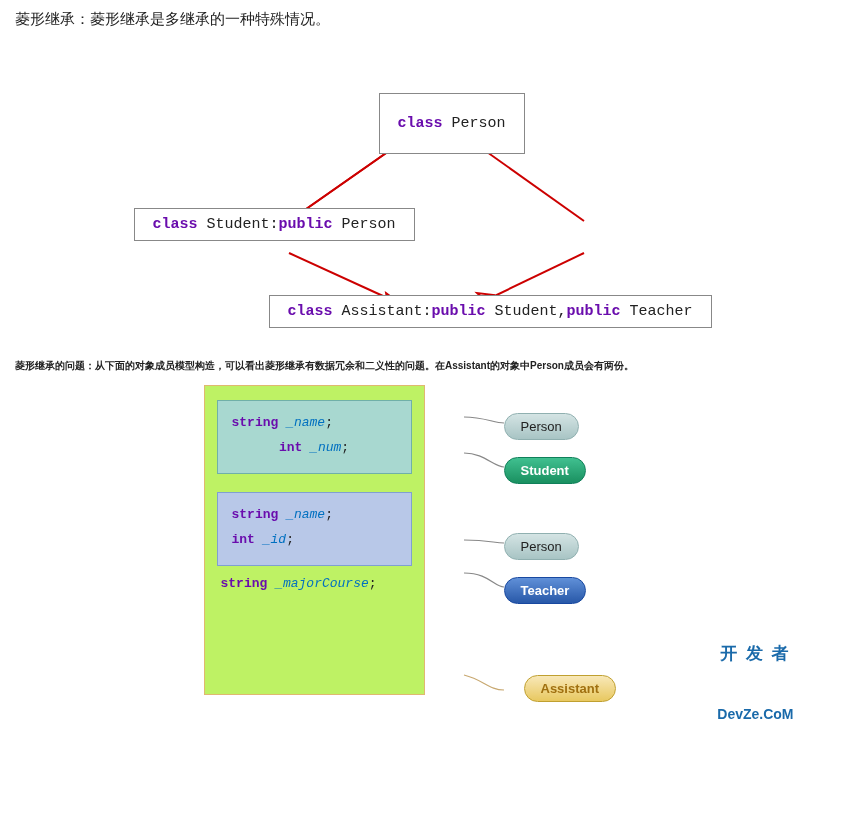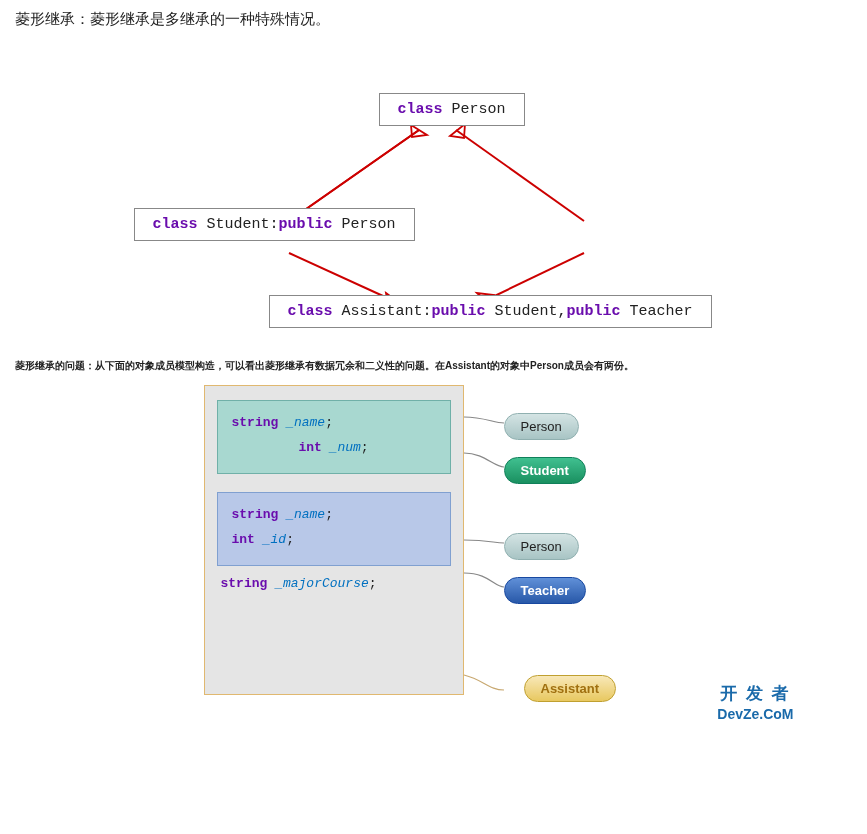--- a/index.html
+++ b/index.html
@@ -57,39 +57,39 @@
     <polyline points="510,176 382,85" fill="none" stroke="#cc0000" stroke-width="2"></polyline>
     <polygon points="376,91 391,79 390,93" fill="none" stroke="#cc0000" stroke-width="1.8"></polygon>
 
     <polyline points="215,208 320,256" fill="none" stroke="#cc0000" stroke-width="2"></polyline>
     <polygon points="312,248 328,260 315,265" fill="none" stroke="#cc0000" stroke-width="1.8"></polygon>
 
     <polyline points="510,208 410,256" fill="none" stroke="#cc0000" stroke-width="2"></polyline>
     <polygon points="403,248 416,260 420,250" fill="none" stroke="#cc0000" stroke-width="1.8"></polygon>
   </svg>
 
-  <div style="position:absolute; left:305px; top:48px; border:1px solid #888; background:#fff; padding:7px 18px; font-family:'Courier New',monospace; font-size:15px;">
+  <div style="position:absolute; left:305px; top:48px; border:1px solid #888; background:#fff; padding:21px 18px; font-family:'Courier New',monospace; font-size:15px;">
     <span class="kw-class">class</span> Person
   </div>
 
   <div style="position:absolute; left:60px; top:163px; border:1px solid #888; background:#fff; padding:7px 18px; font-family:'Courier New',monospace; font-size:15px;">
     <span class="kw-class">class</span> Student:<span class="kw-public">public</span> Person
   </div>
 
 
   <div style="position:absolute; left:195px; top:250px; border:1px solid #888; background:#fff; padding:7px 18px; font-family:'Courier New',monospace; font-size:15px;">
     <span class="kw-class">class</span> Assistant:<span class="kw-public">public</span> Student,<span class="kw-public">public</span> Teacher
   </div>
 </div>
 
 <p style="font-size:10px; font-weight:bold; margin-bottom:11px; line-height:1.6;">菱形继承的问题：从下面的对象成员模型构造，可以看出菱形继承有数据冗余和二义性的问题。在Assistant的对象中Person成员会有两份。</p>
 
 <div style="position:relative; width:720px; margin:0 auto; min-height:320px;">
 
-  <div style="position:absolute; left:130px; top:0; width:260px; min-height:310px; background:#e5e5e5; border:1.5px solid #e0b870; padding:14px 12px 50px 12px;">
+  <div style="position:absolute; left:130px; top:0; width:221px; min-height:310px; background:#bef264; border:1.5px solid #e0b870; padding:14px 12px 50px 12px;">
 
     <div style="background:#a8d8d0; border:1px solid #70b0a8; padding:10px 14px 14px 14px; margin-bottom:18px; font-family:'Courier New',monospace; font-size:13px;">
       <div class="code-line">
         <span class="kw-string">string</span> <span class="var-name">_name</span>;
       </div>
       <div class="code-line" style="margin-top:10px;text-align:center;">
         <span class="kw-int">int</span> <span class="var-name">_num</span>;
       </div>
     </div>
 
@@ -135,15 +135,15 @@
 
     <path d="M 390,155 C 415,155 420,158 430,158" fill="none" stroke="#888" stroke-width="1.2"></path>
 
     <path d="M 390,188 C 415,188 420,202 430,202" fill="none" stroke="#888" stroke-width="1.2"></path>
 
     <path d="M 390,290 C 410,295 415,305 430,305" fill="none" stroke="#c8a870" stroke-width="1.2"></path>
   </svg>
 
   <div style="position:absolute; bottom:-20px; right:0; text-align:center; color:#1a6aaa; font-weight:bold; line-height:1.4;">
     <div style="font-size:17px; letter-spacing:2px;">开 发 者</div>
-    <div style="font-size:14px;">DevZe.CoM</div>
+    <div style="font-size:14px;margin-top:40px;">DevZe.CoM</div>
   </div>
 </div>
 
 </body></html>

